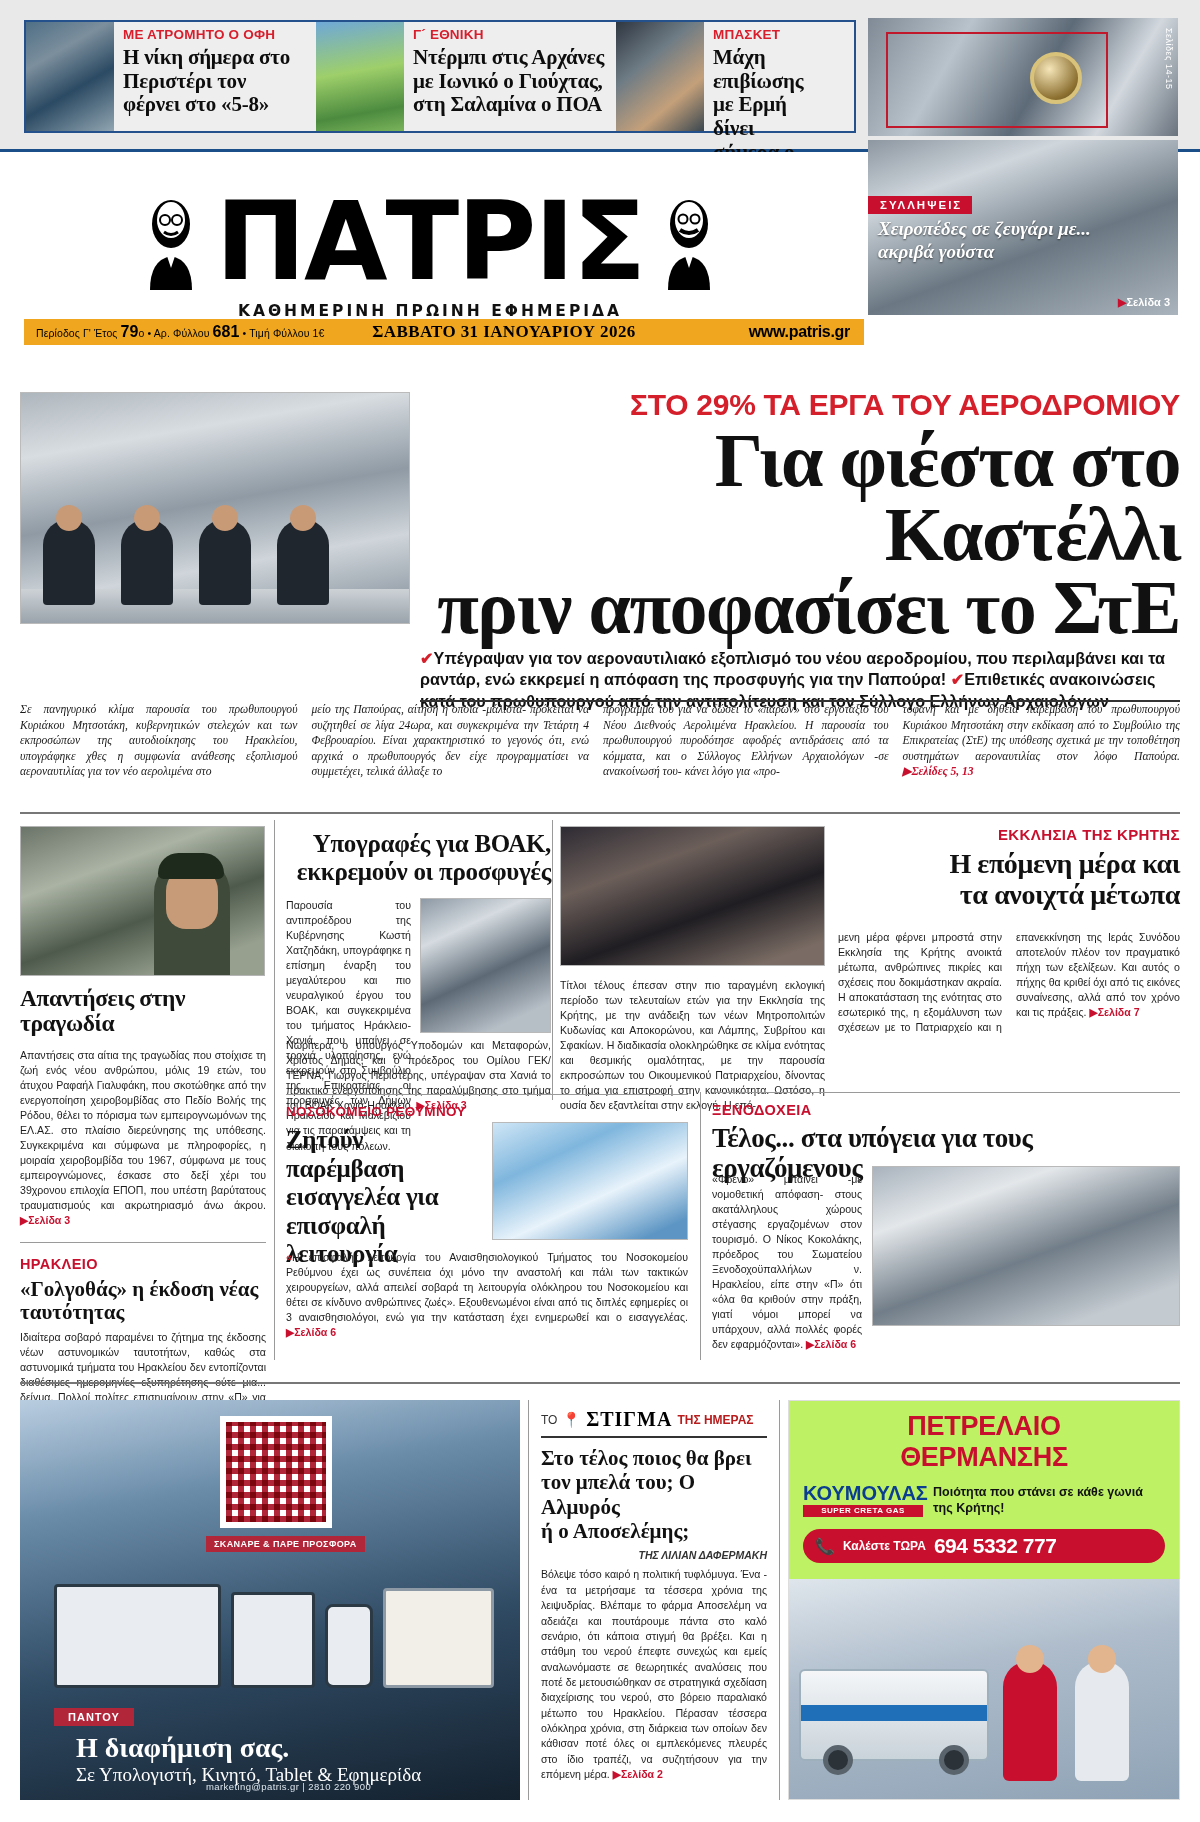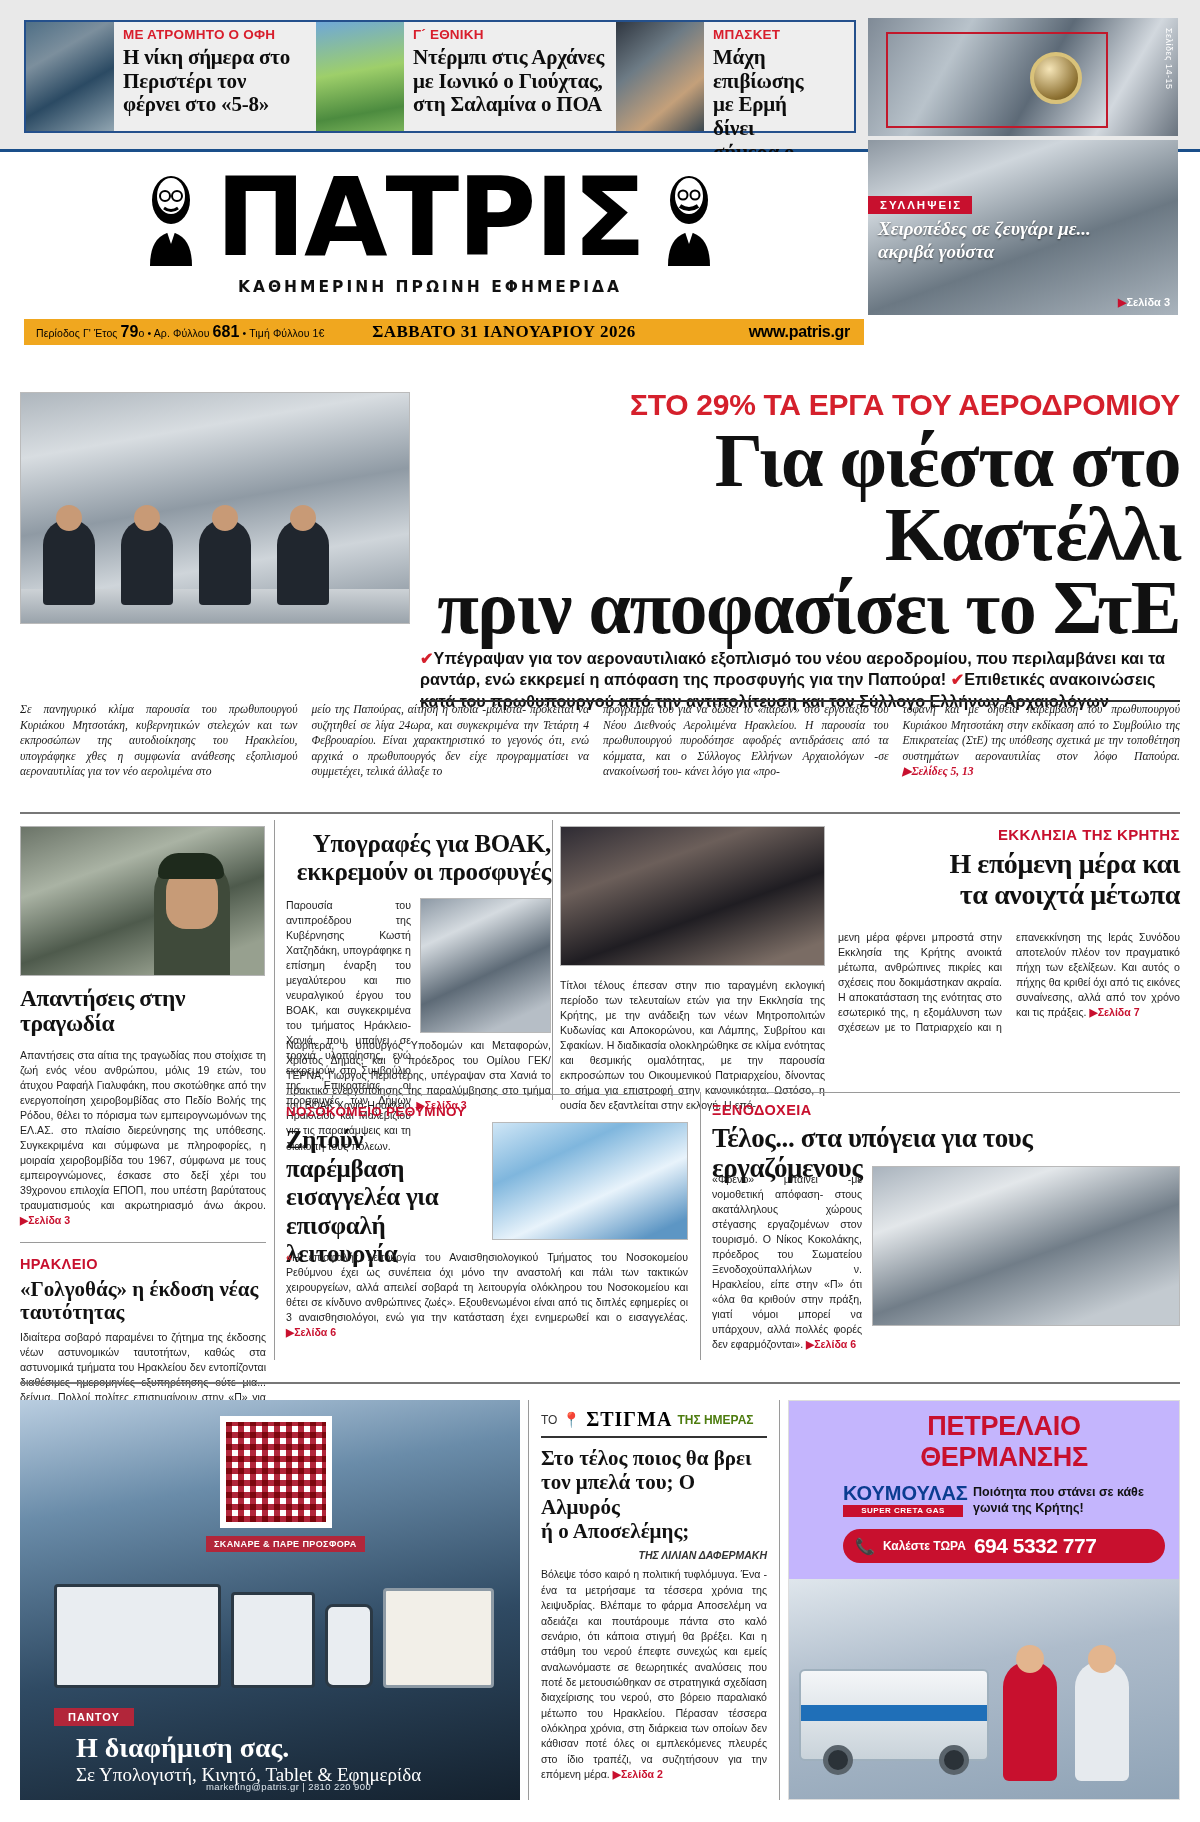--- a/index.html
+++ b/index.html
@@ -52,21 +52,21 @@
     background:radial-gradient(circle at 35% 30%, #f5e5b8, #8c7031 70%, #584819);
     border:4px solid #d9c27a;
   }
   .watch-ad .sidetext {
     position:absolute; right:4px; top:10px; width:18px;
     font-size:9px; color:#fff; writing-mode:vertical-rl; letter-spacing:.5px;
   }
 
   
   .masthead { position:absolute; left:0; top:152px; width:860px; height:165px; background:#fff; }
-  .mast-row { display:flex; align-items:center; justify-content:center; gap:16px; padding-top:12px; }
+  .mast-row { display:flex; align-items:center; justify-content:center; gap:16px; padding-top:12px;margin-top:24px; }
   .mast-title {
     font-family:"DejaVu Sans", sans-serif; font-weight:700;
     font-size:108px; line-height:1; letter-spacing:-2px; color:#000;
   }
   .portrait { width:58px; height:96px; position:relative; }
   .portrait svg { display:block; }
   .mast-sub {
     text-align:center; font-size:15.5px; font-weight:700; letter-spacing:3px;
     color:#111; margin-top:6px; font-family:"DejaVu Sans", sans-serif;
   }
@@ -319,34 +319,34 @@
   }
 
   .stigma {
     position:absolute; left:528px; top:1400px; width:252px; height:400px;
     border-left:1px solid #9a9a9a; border-right:1px solid #9a9a9a; padding:8px 12px;
   }
   .stigma-top { display:flex; align-items:center; gap:5px; border-bottom:2px solid #333; padding-bottom:5px; }
   .stigma-top .to { font-size:12px; color:#333; }
   .stigma-top .pin { color:#c8102e; font-size:15px; }
   .stigma-top .word { font-family:"Liberation Serif", serif; font-weight:700; font-size:20px; letter-spacing:1px; }
-  .stigma-top .ths { font-size:12px; color:#4d7c0f; font-weight:700; }
+  .stigma-top .ths { font-size:12px; color:#b91c1c; font-weight:700; }
   .stigma h2 {
     font-family:"Liberation Serif", serif; font-weight:700; font-size:21px;
     line-height:1.16; margin-top:8px; color:#111;
   }
   .stigma .byline {
     text-align:right; font-size:10.5px; font-weight:700; color:#333;
     margin:6px 0 6px; font-style:italic;
   }
   .stigma .txt { font-size:10.6px; line-height:1.45; text-align:justify; color:#1d1d1d; }
 
   .ad-petrol {
     position:absolute; left:788px; top:1400px; width:392px; height:400px;
-    background:#c4b5fd; border:1px solid #ddd; overflow:hidden;padding-left:40px;
+    background:#bef264; border:1px solid #ddd; overflow:hidden;
   }
   .ad-petrol .ph1 {
     text-align:center; color:#c8102e; font-weight:700; font-size:27px;
     padding-top:10px; letter-spacing:-.3px;
   }
   .ad-petrol .ph2 { text-align:center; color:#c8102e; font-weight:700; font-size:27px; letter-spacing:-.3px; }
   .ad-petrol .brandrow { display:flex; align-items:center; gap:10px; padding:10px 14px 0; }
   .ad-petrol .logo {
     width:120px; text-align:center; color:#0b3d91; font-weight:700; font-size:20px; line-height:1;
   }

